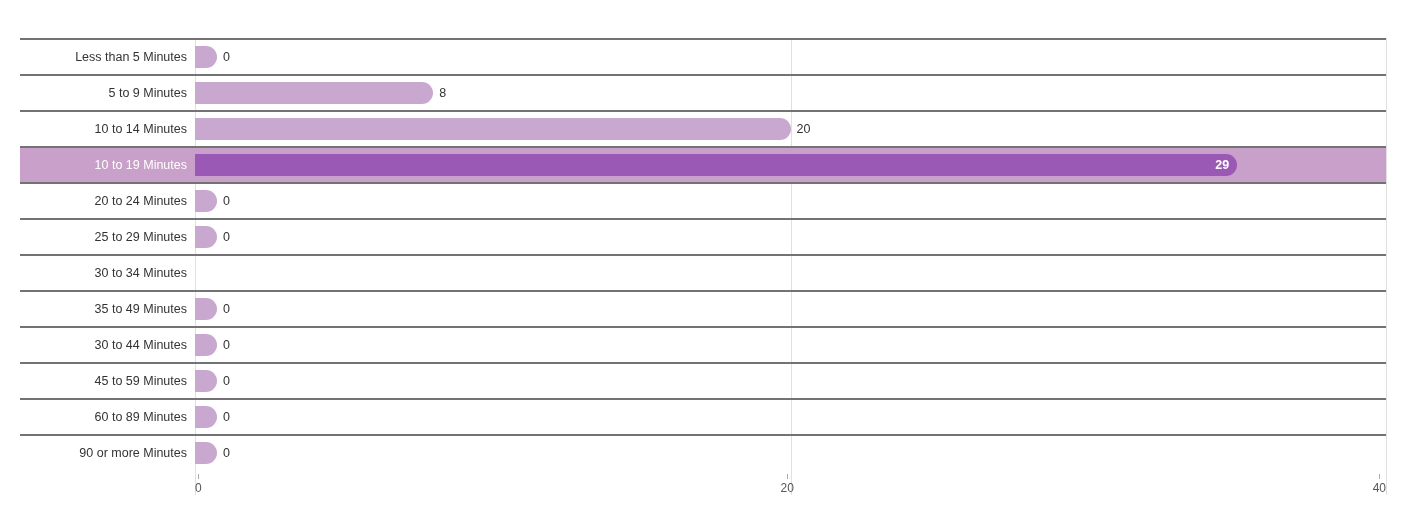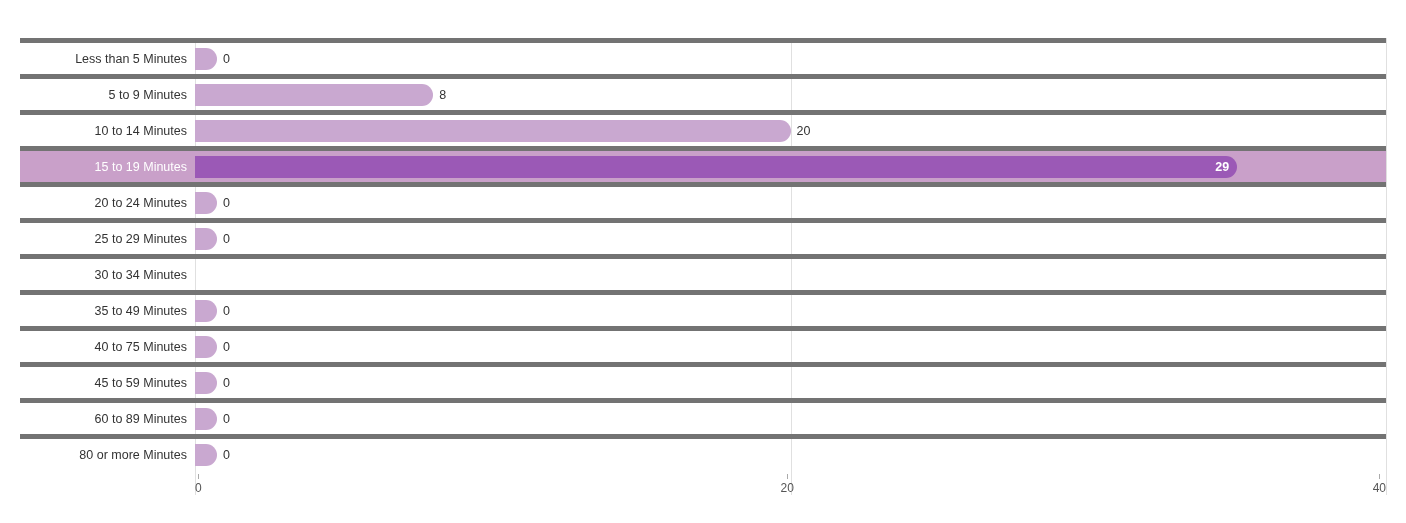--- a/index.html
+++ b/index.html
@@ -34,21 +34,21 @@
       color: #666;
     }
     .chart-area {
       position: relative;
       width: 100%;
     }
     .bar-row {
       display: flex;
       align-items: center;
       height: 36px;
-      border-top: 5px solid #737373;
+      border-top: 2px solid #737373;
       position: relative;
     }
     .bar-row:last-child {
       border-bottom: none;
     }
     .bar-label {
       width: 175px;
       min-width: 175px;
       font-size: 12.5px;
       color: #333;
@@ -169,21 +169,21 @@
           </div>
         </div>
         <div class="bar-row">
           <div class="bar-label">10 to 14 Minutes</div>
           <div class="bar-track">
             <div class="bar-fill color-normal" style="width: 50%;"></div>
             <span class="bar-value">20</span>
           </div>
         </div>
         <div class="bar-row highlighted">
-          <div class="bar-label">15 to 19 Minutes</div>
+          <div class="bar-label">10 to 19 Minutes</div>
           <div class="bar-track">
             <div class="bar-fill color-highlight" style="width: 87.5%;">
               <span class="bar-value-inside">29</span>
             </div>
           </div>
         </div>
         <div class="bar-row">
           <div class="bar-label">20 to 24 Minutes</div>
           <div class="bar-track">
             <div class="bar-fill color-normal" style="width: 22px;"></div>
@@ -201,42 +201,42 @@
           <div class="bar-label">30 to 34 Minutes</div>
         </div>
         <div class="bar-row">
           <div class="bar-label">35 to 49 Minutes</div>
           <div class="bar-track">
             <div class="bar-fill color-normal" style="width: 22px;"></div>
             <span class="bar-value">0</span>
           </div>
         </div>
         <div class="bar-row">
-          <div class="bar-label">40 to 75 Minutes</div>
+          <div class="bar-label">30 to 44 Minutes</div>
           <div class="bar-track">
             <div class="bar-fill color-normal" style="width: 22px;"></div>
             <span class="bar-value">0</span>
           </div>
         </div>
         <div class="bar-row">
           <div class="bar-label">45 to 59 Minutes</div>
           <div class="bar-track">
             <div class="bar-fill color-normal" style="width: 22px;"></div>
             <span class="bar-value">0</span>
           </div>
         </div>
         <div class="bar-row">
           <div class="bar-label">60 to 89 Minutes</div>
           <div class="bar-track">
             <div class="bar-fill color-normal" style="width: 22px;"></div>
             <span class="bar-value">0</span>
           </div>
         </div>
         <div class="bar-row">
-          <div class="bar-label">80 or more Minutes</div>
+          <div class="bar-label">90 or more Minutes</div>
           <div class="bar-track">
             <div class="bar-fill color-normal" style="width: 22px;"></div>
             <span class="bar-value">0</span>
           </div>
         </div>
       </div>
 
     <div class="x-axis" id="x-axis">
       <div class="x-axis-ticks" id="x-axis-ticks">
           <div class="x-tick">

